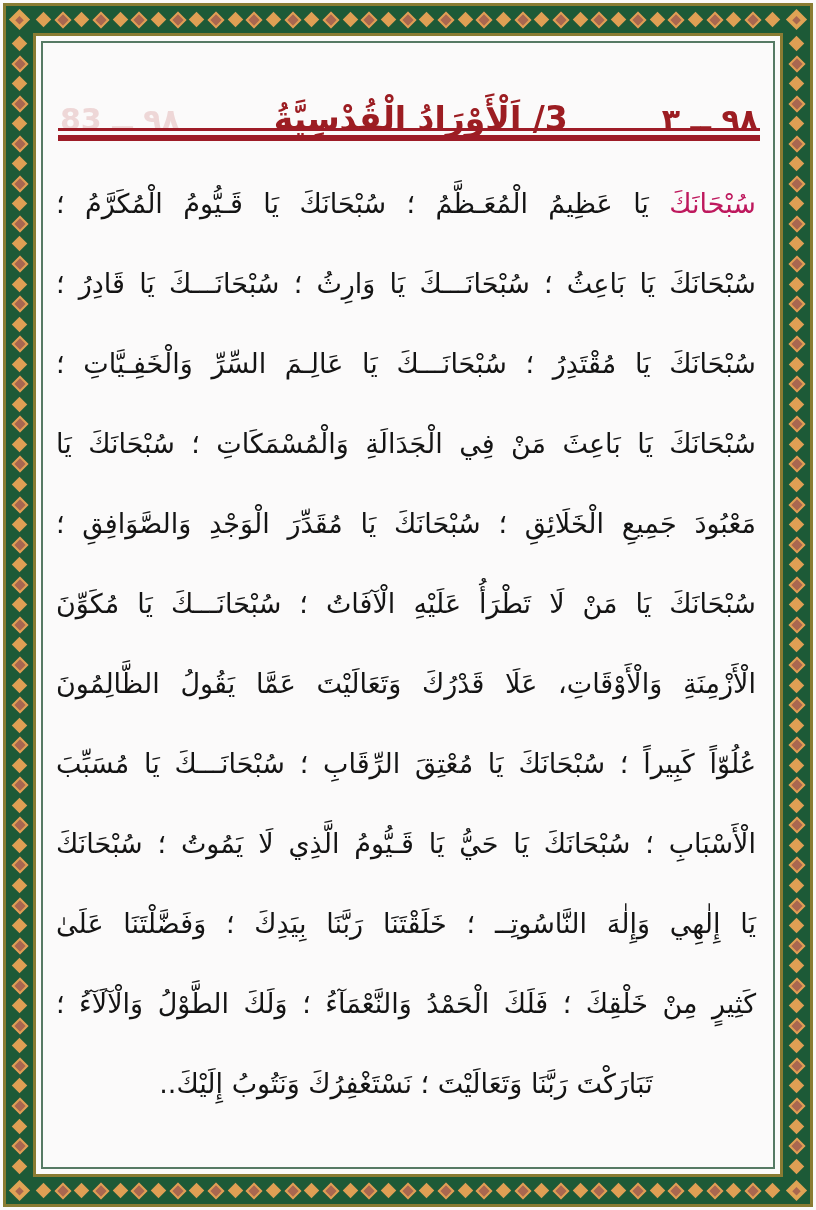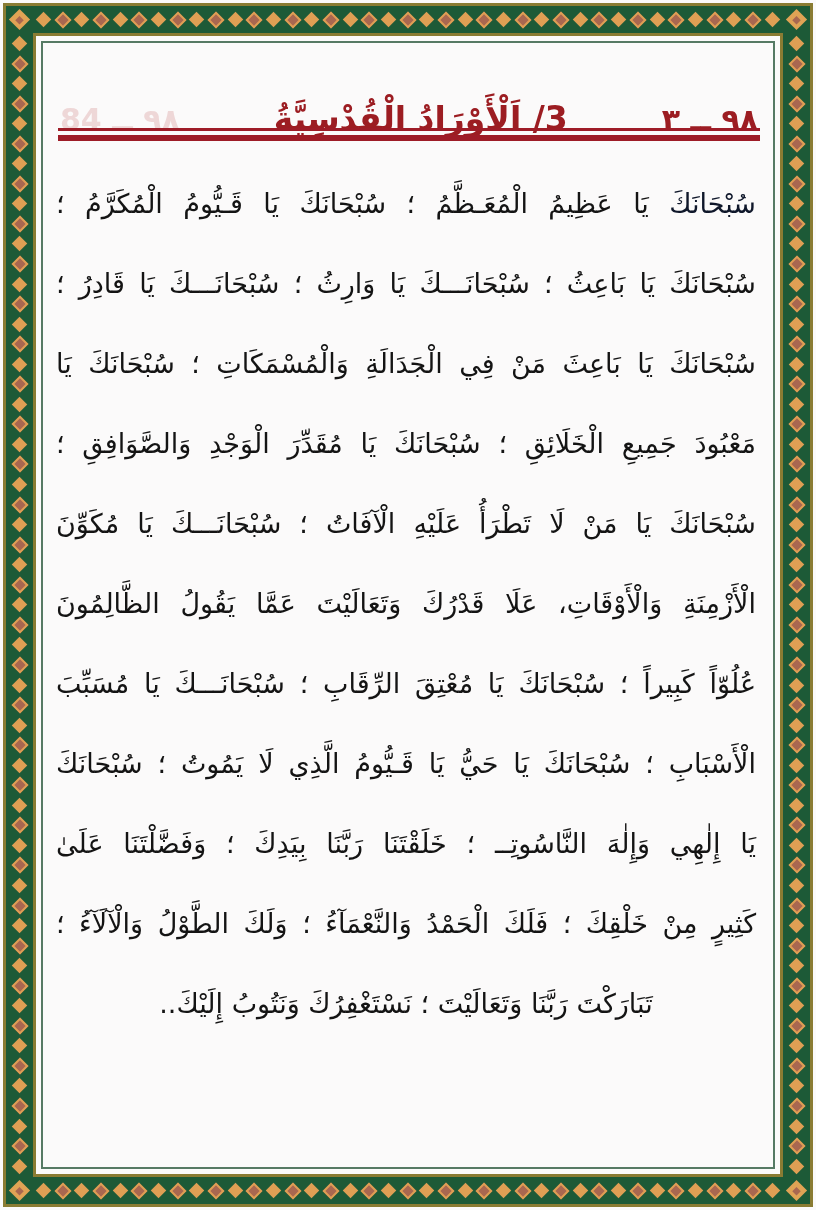--- a/index.html
+++ b/index.html
@@ -38,21 +38,21 @@
     position:absolute;top:128px;left:58px;right:56px;height:4px;
     border-top:3px solid #9e1c27;border-bottom:6px solid #9e1c27;
   }
   
   .body-text{position:absolute;top:164px;left:56px;right:60px;direction:rtl;color:#141414;}
   .line{
     height:80px;line-height:80px;font-size:27px;white-space:nowrap;
     text-align:justify;text-align-last:justify;
   }
   .line-last{text-align:right;text-align-last:center;}
-  .lead{color:#0f172a;}
+  .lead{color:#be185d;}
 </style>
 </head>
 <body>
 
 <div class="page">
 
   <div class="olive-outer"></div>
 
   <div class="band band-top">
     <div class="strip-h">
@@ -283,30 +283,31 @@
         <i></i>
       </span>
     </div>
 
   <div class="olive-inner"></div>
   <div class="thin-inner"></div>
 
   <div class="header">
     <span class="hdr-num">٩٨ ــ ٣</span>
     <span class="hdr-title">3/ اَلْأَوْرَادُ الْقُدْسِيَّةُ</span>
-    <span class="hdr-faint">٩٨ ــ 84</span>
+    <span class="hdr-faint">٩٨ ــ 83</span>
   </div>
   <div class="rule"></div>
 
   <div class="body-text">
     <div class="line">
       <span class="lead">سُبْحَانَكَ</span>
       <span>يَا عَظِيمُ الْمُعَـظَّمُ ؛ سُبْحَانَكَ يَا قَـيُّومُ الْمُكَرَّمُ ؛</span>
     </div>
     <div class="line">سُبْحَانَكَ يَا بَاعِثُ ؛ سُبْحَانَـــكَ يَا وَارِثُ ؛ سُبْحَانَـــكَ يَا قَادِرُ ؛</div>
+    <div class="line">سُبْحَانَكَ يَا مُقْتَدِرُ ؛ سُبْحَانَـــكَ يَا عَالِـمَ السِّرِّ وَالْخَفِـيَّاتِ ؛</div>
     <div class="line">سُبْحَانَكَ يَا بَاعِثَ مَنْ فِي الْجَدَالَةِ وَالْمُسْمَكَاتِ ؛ سُبْحَانَكَ يَا</div>
     <div class="line">مَعْبُودَ جَمِيعِ الْخَلَائِقِ ؛ سُبْحَانَكَ يَا مُقَدِّرَ الْوَجْدِ وَالصَّوَافِقِ ؛</div>
     <div class="line">سُبْحَانَكَ يَا مَنْ لَا تَطْرَأُ عَلَيْهِ الْآفَاتُ ؛ سُبْحَانَـــكَ يَا مُكَوِّنَ</div>
     <div class="line">الْأَزْمِنَةِ وَالْأَوْقَاتِ، عَلَا قَدْرُكَ وَتَعَالَيْتَ عَمَّا يَقُولُ الظَّالِمُونَ</div>
     <div class="line">عُلُوّاً كَبِيراً ؛ سُبْحَانَكَ يَا مُعْتِقَ الرِّقَابِ ؛ سُبْحَانَـــكَ يَا مُسَبِّبَ</div>
     <div class="line">الْأَسْبَابِ ؛ سُبْحَانَكَ يَا حَيُّ يَا قَـيُّومُ الَّذِي لَا يَمُوتُ ؛ سُبْحَانَكَ</div>
     <div class="line">يَا إِلٰهِي وَإِلٰهَ النَّاسُوتِــ ؛ خَلَقْتَنَا رَبَّنَا بِيَدِكَ ؛ وَفَضَّلْتَنَا عَلَىٰ</div>
     <div class="line">كَثِيرٍ مِنْ خَلْقِكَ ؛ فَلَكَ الْحَمْدُ وَالنَّعْمَآءُ ؛ وَلَكَ الطَّوْلُ وَالْآلَآءُ ؛</div>
     <div class="line line-last">تَبَارَكْتَ رَبَّنَا وَتَعَالَيْتَ ؛ نَسْتَغْفِرُكَ وَنَتُوبُ إِلَيْكَ..</div>
   </div>

